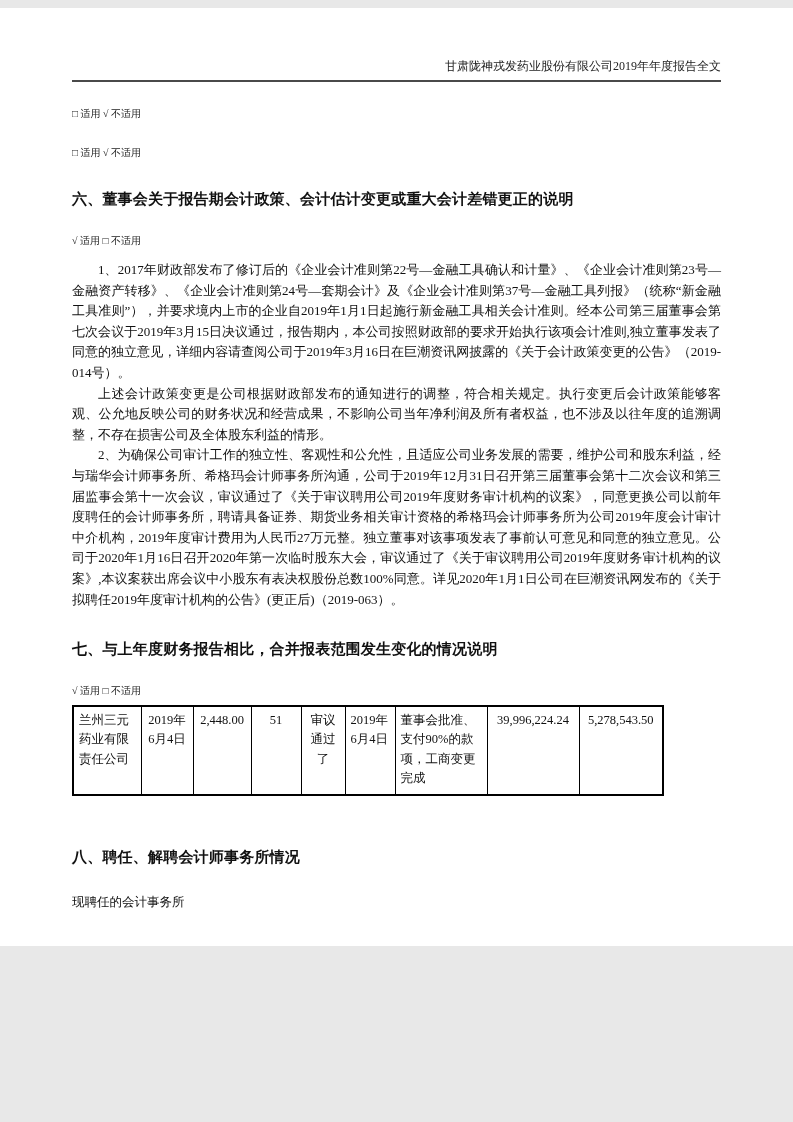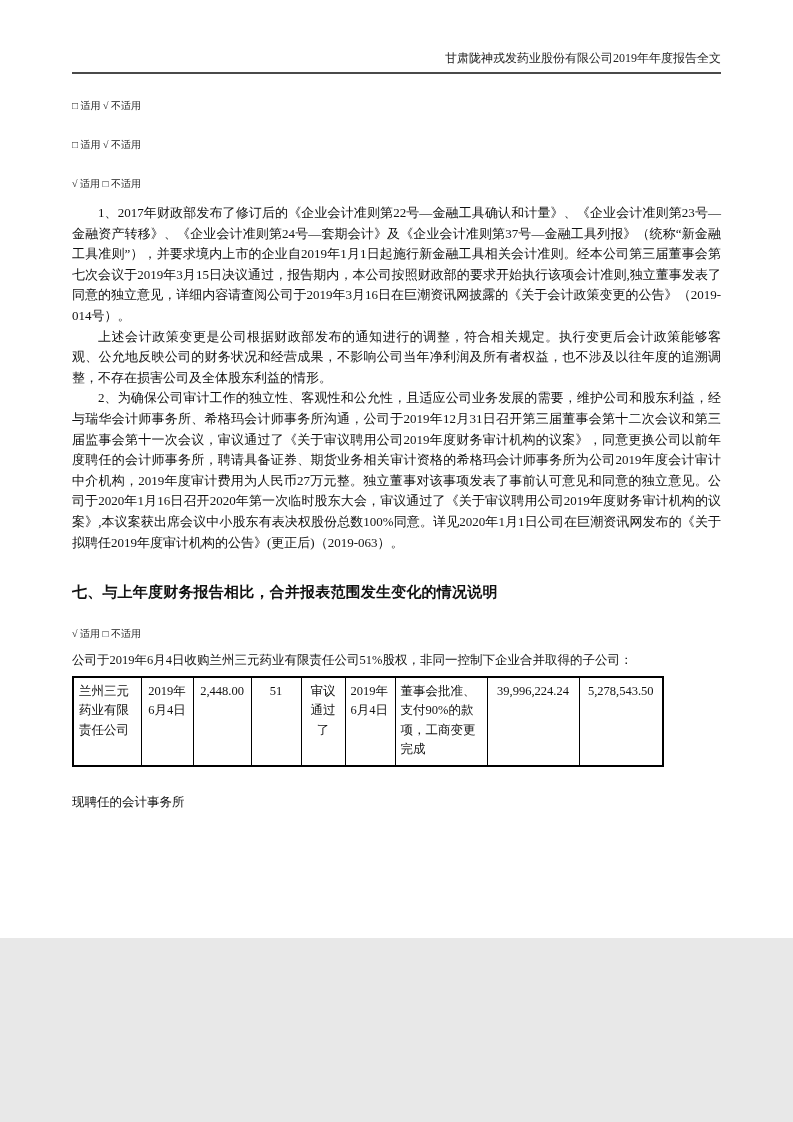--- a/index.html
+++ b/index.html
@@ -1,21 +1,21 @@
 <!DOCTYPE html>
 <html><head>
 <meta charset="utf-8">
 <style>
   * { box-sizing: border-box; margin: 0; padding: 0; }
   html, body { background: #e8e8e8; }
   .page {
     position: relative;
     width: 793px;
     height: 938px;
-    margin: 0 auto;
+    margin: 8px auto;
     background: #ffffff;
     font-family: "Liberation Serif", "DejaVu Serif", serif;
     color: #111111;
     overflow: hidden;
   }
   .content { padding: 50px 72px 0 72px; }
 
   .doc-header {
     text-align: right;
     font-size: 12px;
@@ -106,30 +106,30 @@
 
 <div class="page">
   <div class="content">
 
     <div class="doc-header">甘肃陇神戎发药业股份有限公司2019年年度报告全文</div>
 
     <div class="applicability">□ 适用 √ 不适用</div>
 
     <div class="applicability">□ 适用 √ 不适用</div>
 
+    <div class="section-heading">六、董事会关于报告期会计政策、会计估计变更或重大会计差错更正的说明</div>
     <div class="applicability">√ 适用 □ 不适用</div>
     <div class="paragraphs">
       <p>1、2017年财政部发布了修订后的《企业会计准则第22号—金融工具确认和计量》、《企业会计准则第23号—金融资产转移》、《企业会计准则第24号—套期会计》及《企业会计准则第37号—金融工具列报》（统称“新金融工具准则”），并要求境内上市的企业自2019年1月1日起施行新金融工具相关会计准则。经本公司第三届董事会第七次会议于2019年3月15日决议通过，报告期内，本公司按照财政部的要求开始执行该项会计准则,独立董事发表了同意的独立意见，详细内容请查阅公司于2019年3月16日在巨潮资讯网披露的《关于会计政策变更的公告》（2019-014号）。</p>
       <p>上述会计政策变更是公司根据财政部发布的通知进行的调整，符合相关规定。执行变更后会计政策能够客观、公允地反映公司的财务状况和经营成果，不影响公司当年净利润及所有者权益，也不涉及以往年度的追溯调整，不存在损害公司及全体股东利益的情形。</p>
       <p>2、为确保公司审计工作的独立性、客观性和公允性，且适应公司业务发展的需要，维护公司和股东利益，经与瑞华会计师事务所、希格玛会计师事务所沟通，公司于2019年12月31日召开第三届董事会第十二次会议和第三届监事会第十一次会议，审议通过了《关于审议聘用公司2019年度财务审计机构的议案》，同意更换公司以前年度聘任的会计师事务所，聘请具备证券、期货业务相关审计资格的希格玛会计师事务所为公司2019年度会计审计中介机构，2019年度审计费用为人民币27万元整。独立董事对该事项发表了事前认可意见和同意的独立意见。公司于2020年1月16日召开2020年第一次临时股东大会，审议通过了《关于审议聘用公司2019年度财务审计机构的议案》,本议案获出席会议中小股东有表决权股份总数100%同意。详见2020年1月1日公司在巨潮资讯网发布的《关于拟聘任2019年度审计机构的公告》(更正后)（2019-063）。</p>
     </div>
 
     <div class="section-heading">七、与上年度财务报告相比，合并报表范围发生变化的情况说明</div>
     <div class="applicability">√ 适用 □ 不适用</div>
-    <div class="table-intro">公司于2019年6月4日收购兰州三元药业有限责任公司51%股权，非同一控制下企业合并取得的子公司：</div>
 
     <table class="report-table">
       <colgroup>
         <col style="width:68px">
           <col style="width:52px">
           <col style="width:58px">
         <col style="width:50px">
           <col style="width:44px">
           <col style="width:50px">
         <col style="width:92px">
@@ -144,20 +144,21 @@
         <td class="ar">51</td>
         <td class="ac">审议通过了</td>
         <td class="al">2019年6月4日</td>
         <td class="al">董事会批准、支付90%的款项，工商变更完成</td>
         <td class="ar">39,996,224.24</td>
         <td class="ar">5,278,543.50</td>
       </tr>
     </tbody>
       </table>
 
+    <div class="section-heading s8-heading">八、聘任、解聘会计师事务所情况</div>
     <div class="sub-note">现聘任的会计事务所</div>
 
   </div>
 
   <div class="page-number">27</div>
 
   <div class="footer-logo">
     <div class="logo-row">
       <span class="logo-word">cninf</span>
       <span class="logo-glyph">

